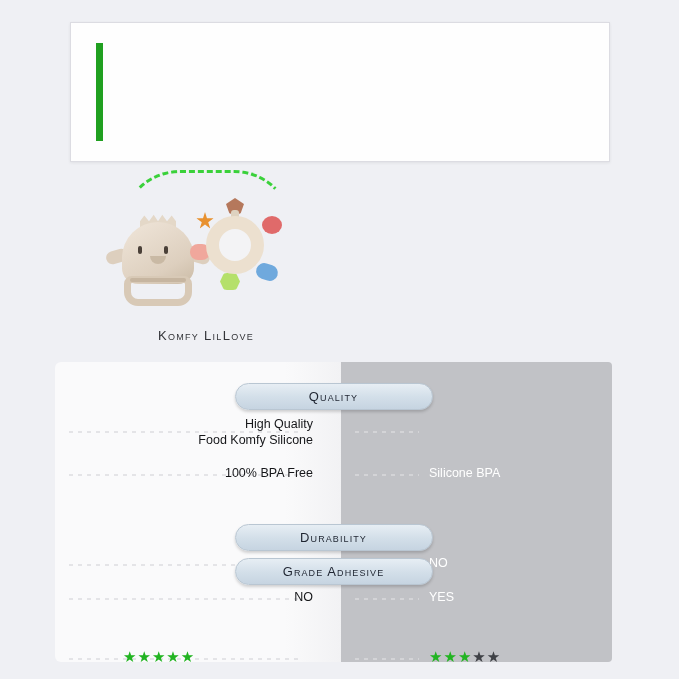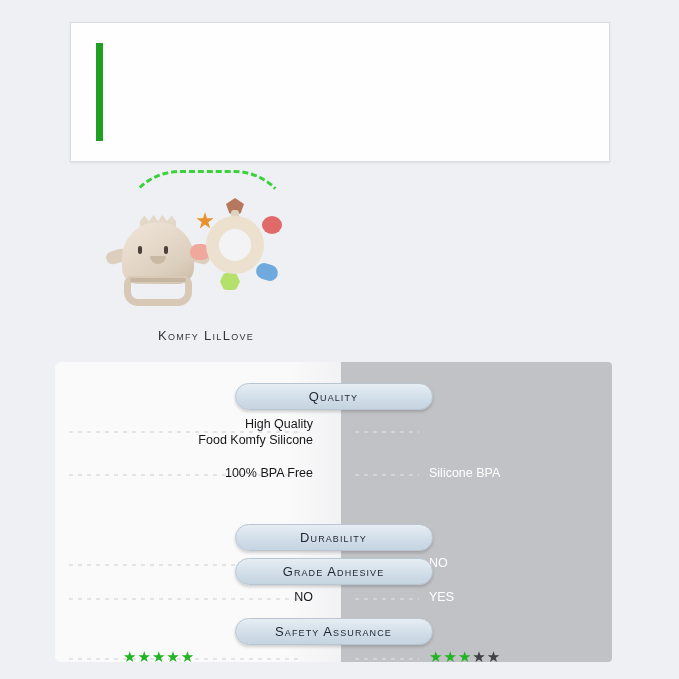--- a/index.html
+++ b/index.html
@@ -432,23 +432,20 @@
       <div class="dots dots-r"></div>
       <div class="cell cell-left">
         <b>NO</b>
       </div>
       <div class="cell cell-right">
         <span>YES</span>
       </div>
     </div>
 
     <div class="row" style="top:256px;">
-      <div class="pill">
-        <span class="pill-label">Safety Assurance</span>
-      </div>
       <div class="dots dots-l"></div>
       <div class="dots dots-r"></div>
       <div class="stars stars-left" id="stars-left"><span class="star-on">★</span><span class="star-on">★</span><span class="star-on">★</span><span class="star-on">★</span><span class="star-on">★</span></div>
       <div class="stars stars-right" id="stars-right"><span class="star-on">★</span><span class="star-on">★</span><span class="star-on">★</span><span class="star-off">★</span><span class="star-off">★</span></div>
     </div>
 
   </div>
 </div>
 
 </body></html>

